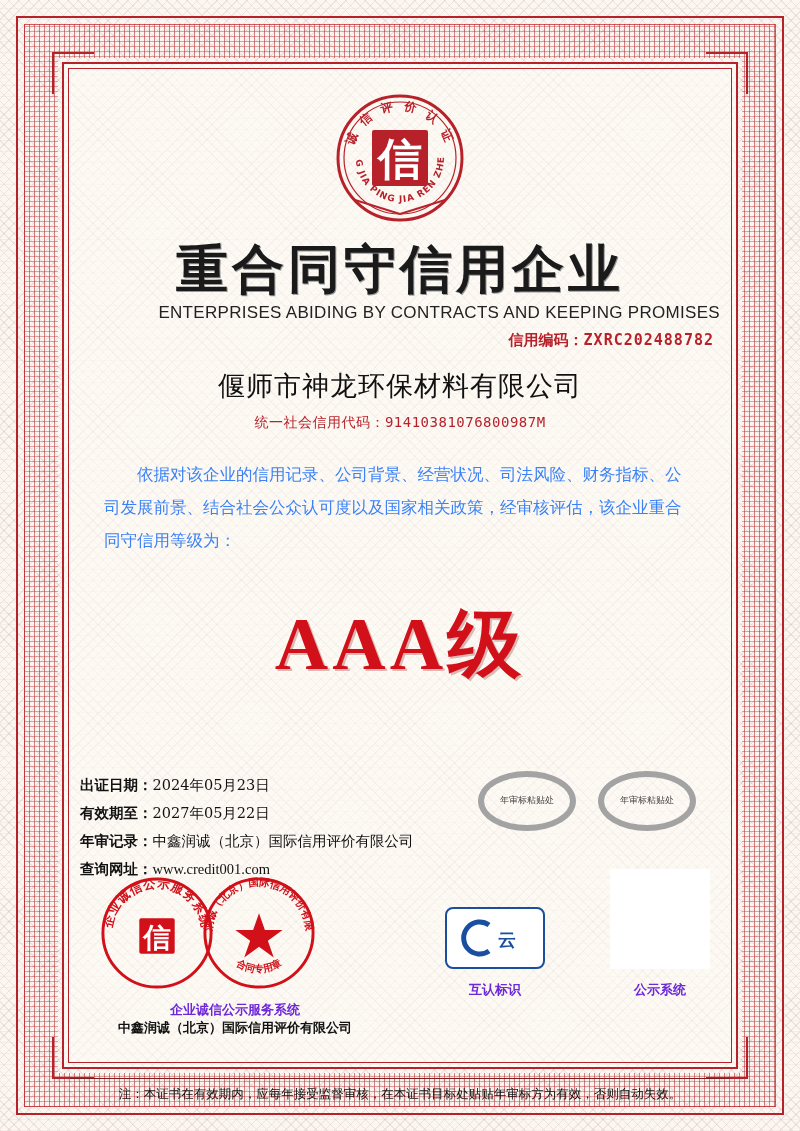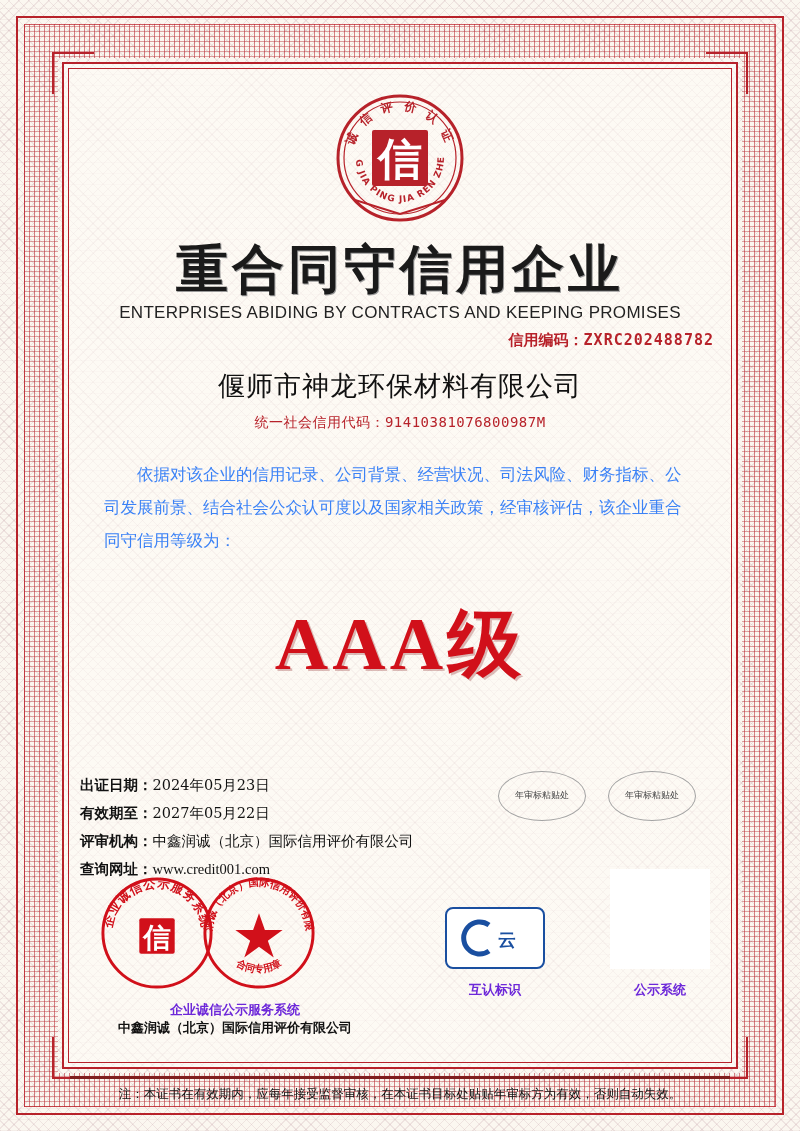--- a/index.html
+++ b/index.html
@@ -75,21 +75,21 @@
 
   
   .title-cn{
     font-family:"DejaVu Sans","Liberation Sans",sans-serif;
     font-size:52px;font-weight:bold;color:#1a1a1a;
     letter-spacing:4px;line-height:1.05;margin-top:10px;
     text-shadow:1px 1px 0 #999;
   }
   .title-en{
     font-family:"Liberation Sans",sans-serif;
-    font-size:17px;color:#222;letter-spacing:.3px;margin-top:6px;
+    font-size:17px;color:#222;letter-spacing:.3px;margin-top:6px;text-align:right;
   }
   .credit-no{
     margin-top:8px;text-align:right;padding-right:6px;
     font-size:15px;color:#b7222a;font-weight:bold;
     font-family:"DejaVu Sans",sans-serif;
   }
   .credit-no .val{font-family:"DejaVu Sans Mono","Liberation Mono",monospace;letter-spacing:1px;}
 
   .company{
     margin-top:18px;font-size:27px;font-weight:normal;color:#111;
@@ -127,21 +127,21 @@
     font-family:"DejaVu Serif","Liberation Serif",serif;
   }
   .details .lbl{font-weight:bold;}
   .details .url{font-family:"Liberation Serif",serif;}
   .annual{
     text-align:left;padding-right:24px;
   }
   .annual-title{font-size:16px;font-weight:bold;color:#111;margin-bottom:10px;}
   .annual-circles{display:flex;gap:22px;}
   .circle{
-    width:86px;height:48px;border:1px solid #a3a3a3;border-radius:50%;
+    width:86px;height:48px;border:6px solid #a3a3a3;border-radius:50%;
     display:flex;align-items:center;justify-content:center;
     font-size:9px;color:#444;text-align:center;line-height:1.2;
   }
 
   
   .seals-row{
     position:absolute;left:10px;right:10px;bottom:52px;
     display:flex;align-items:flex-end;justify-content:space-between;
   }
   .seal-caption{font-size:13px;font-weight:bold;color:#6d28d9;margin-top:12px;}
@@ -161,21 +161,21 @@
     width:96px;height:96px;margin:0 auto;
     background-color:#fff;
     background-image:
       repeating-linear-gradient(90deg,#000 0 3px,#fff 3px 6px),
       repeating-linear-gradient(0deg,#000 0 3px,transparent 3px 6px);
     background-blend-mode:screen;
     border:2px solid #fff;
   }
   .footnote{
     position:absolute;left:70px;right:70px;bottom:28px;
-    border-top:3px solid #7f1d1d;padding-top:7px;
+    border-top:1px solid #7f1d1d;padding-top:7px;
     font-size:12.5px;color:#111;text-align:center;
     font-family:"DejaVu Sans",sans-serif;
   }
 </style>
 </head>
 <body>
 
 <div class="certificate">
   <div class="bg-texture"></div>
   <div class="edge-band"></div>
@@ -228,21 +228,21 @@
 
     <div class="details-row">
       <div class="details">
         <div>
           <span class="lbl">出证日期：</span><span>2024年05月23日</span>
         </div>
         <div>
           <span class="lbl">有效期至：</span><span>2027年05月22日</span>
         </div>
         <div>
-          <span class="lbl">评审机构：</span><span>中鑫润诚（北京）国际信用评价有限公司</span>
+          <span class="lbl">年审记录：</span><span>中鑫润诚（北京）国际信用评价有限公司</span>
         </div>
         <div>
           <span class="lbl">查询网址：</span><span class="url">www.credit001.com</span>
         </div>
       </div>
 
       <div class="annual">
         <div class="annual-circles">
           <div class="circle">年审标粘贴处</div>
           <div class="circle">年审标粘贴处</div>

